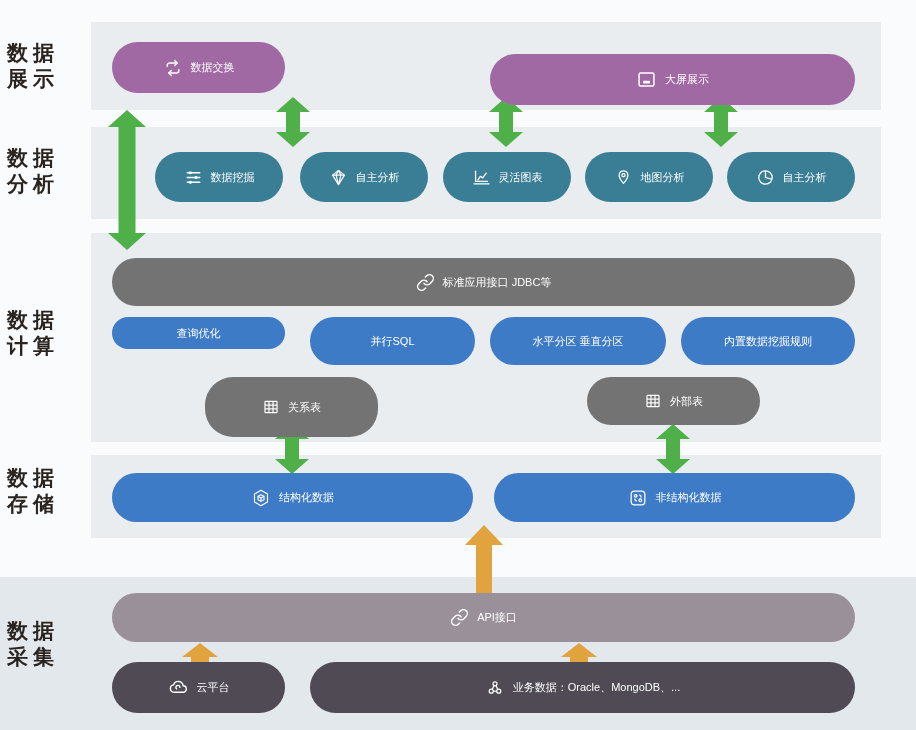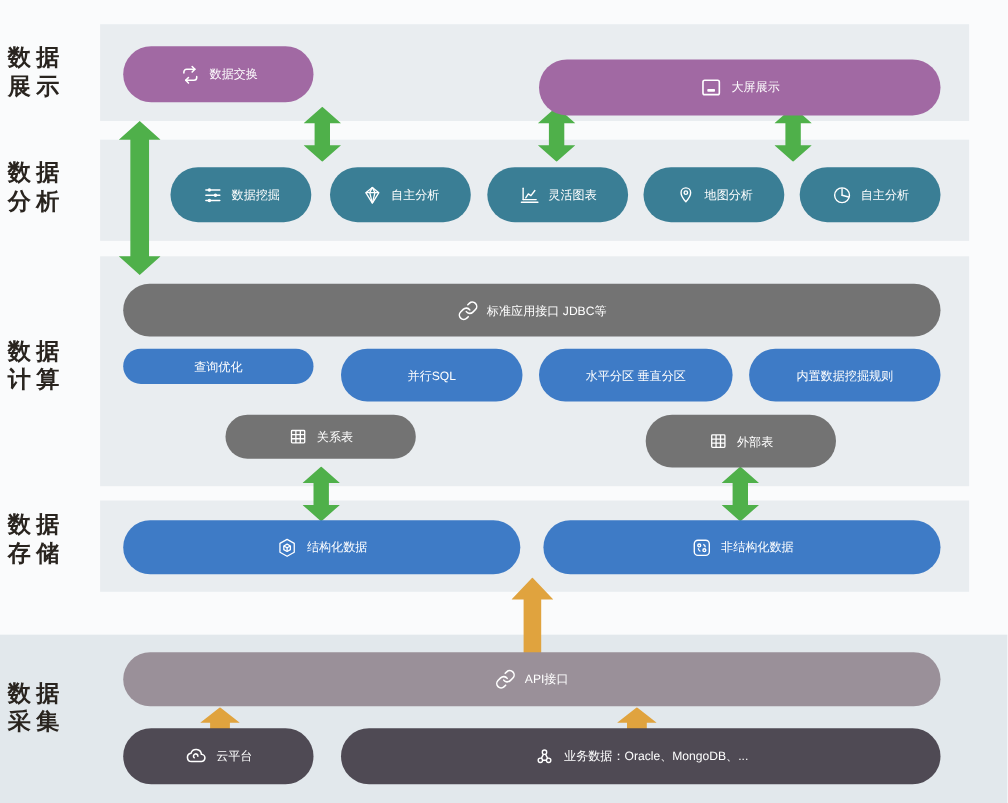--- a/index.html
+++ b/index.html
@@ -160,21 +160,21 @@
   </div>
   <div class="pill c-blue" style="left:310px;top:317px;width:165px;height:48px">
     <span>并行SQL</span>
   </div>
   <div class="pill c-blue" style="left:490px;top:317px;width:176px;height:48px">
     <span>水平分区 垂直分区</span>
   </div>
   <div class="pill c-blue" style="left:681px;top:317px;width:174px;height:48px">
     <span>内置数据挖掘规则</span>
   </div>
-  <div class="pill c-lblue" style="left:205px;top:377px;width:173px;height:40px">
+  <div class="pill c-lblue" style="left:205px;top:377px;width:173px;height:60px">
     <svg class="ic" width="18" height="18" viewBox="0 0 24 24" fill="none" stroke="#fff" stroke-width="1.6">
       <rect x="4" y="4.5" width="16" height="15" rx="1"></rect>
       <line x1="9.3" y1="4.5" x2="9.3" y2="19.5"></line>
         <line x1="14.7" y1="4.5" x2="14.7" y2="19.5"></line>
       <line x1="4" y1="9.5" x2="20" y2="9.5"></line>
         <line x1="4" y1="14.5" x2="20" y2="14.5"></line>
     </svg>
     <span>关系表</span>
   </div>
   <div class="pill c-lblue" style="left:587px;top:377px;width:173px;height:48px">

